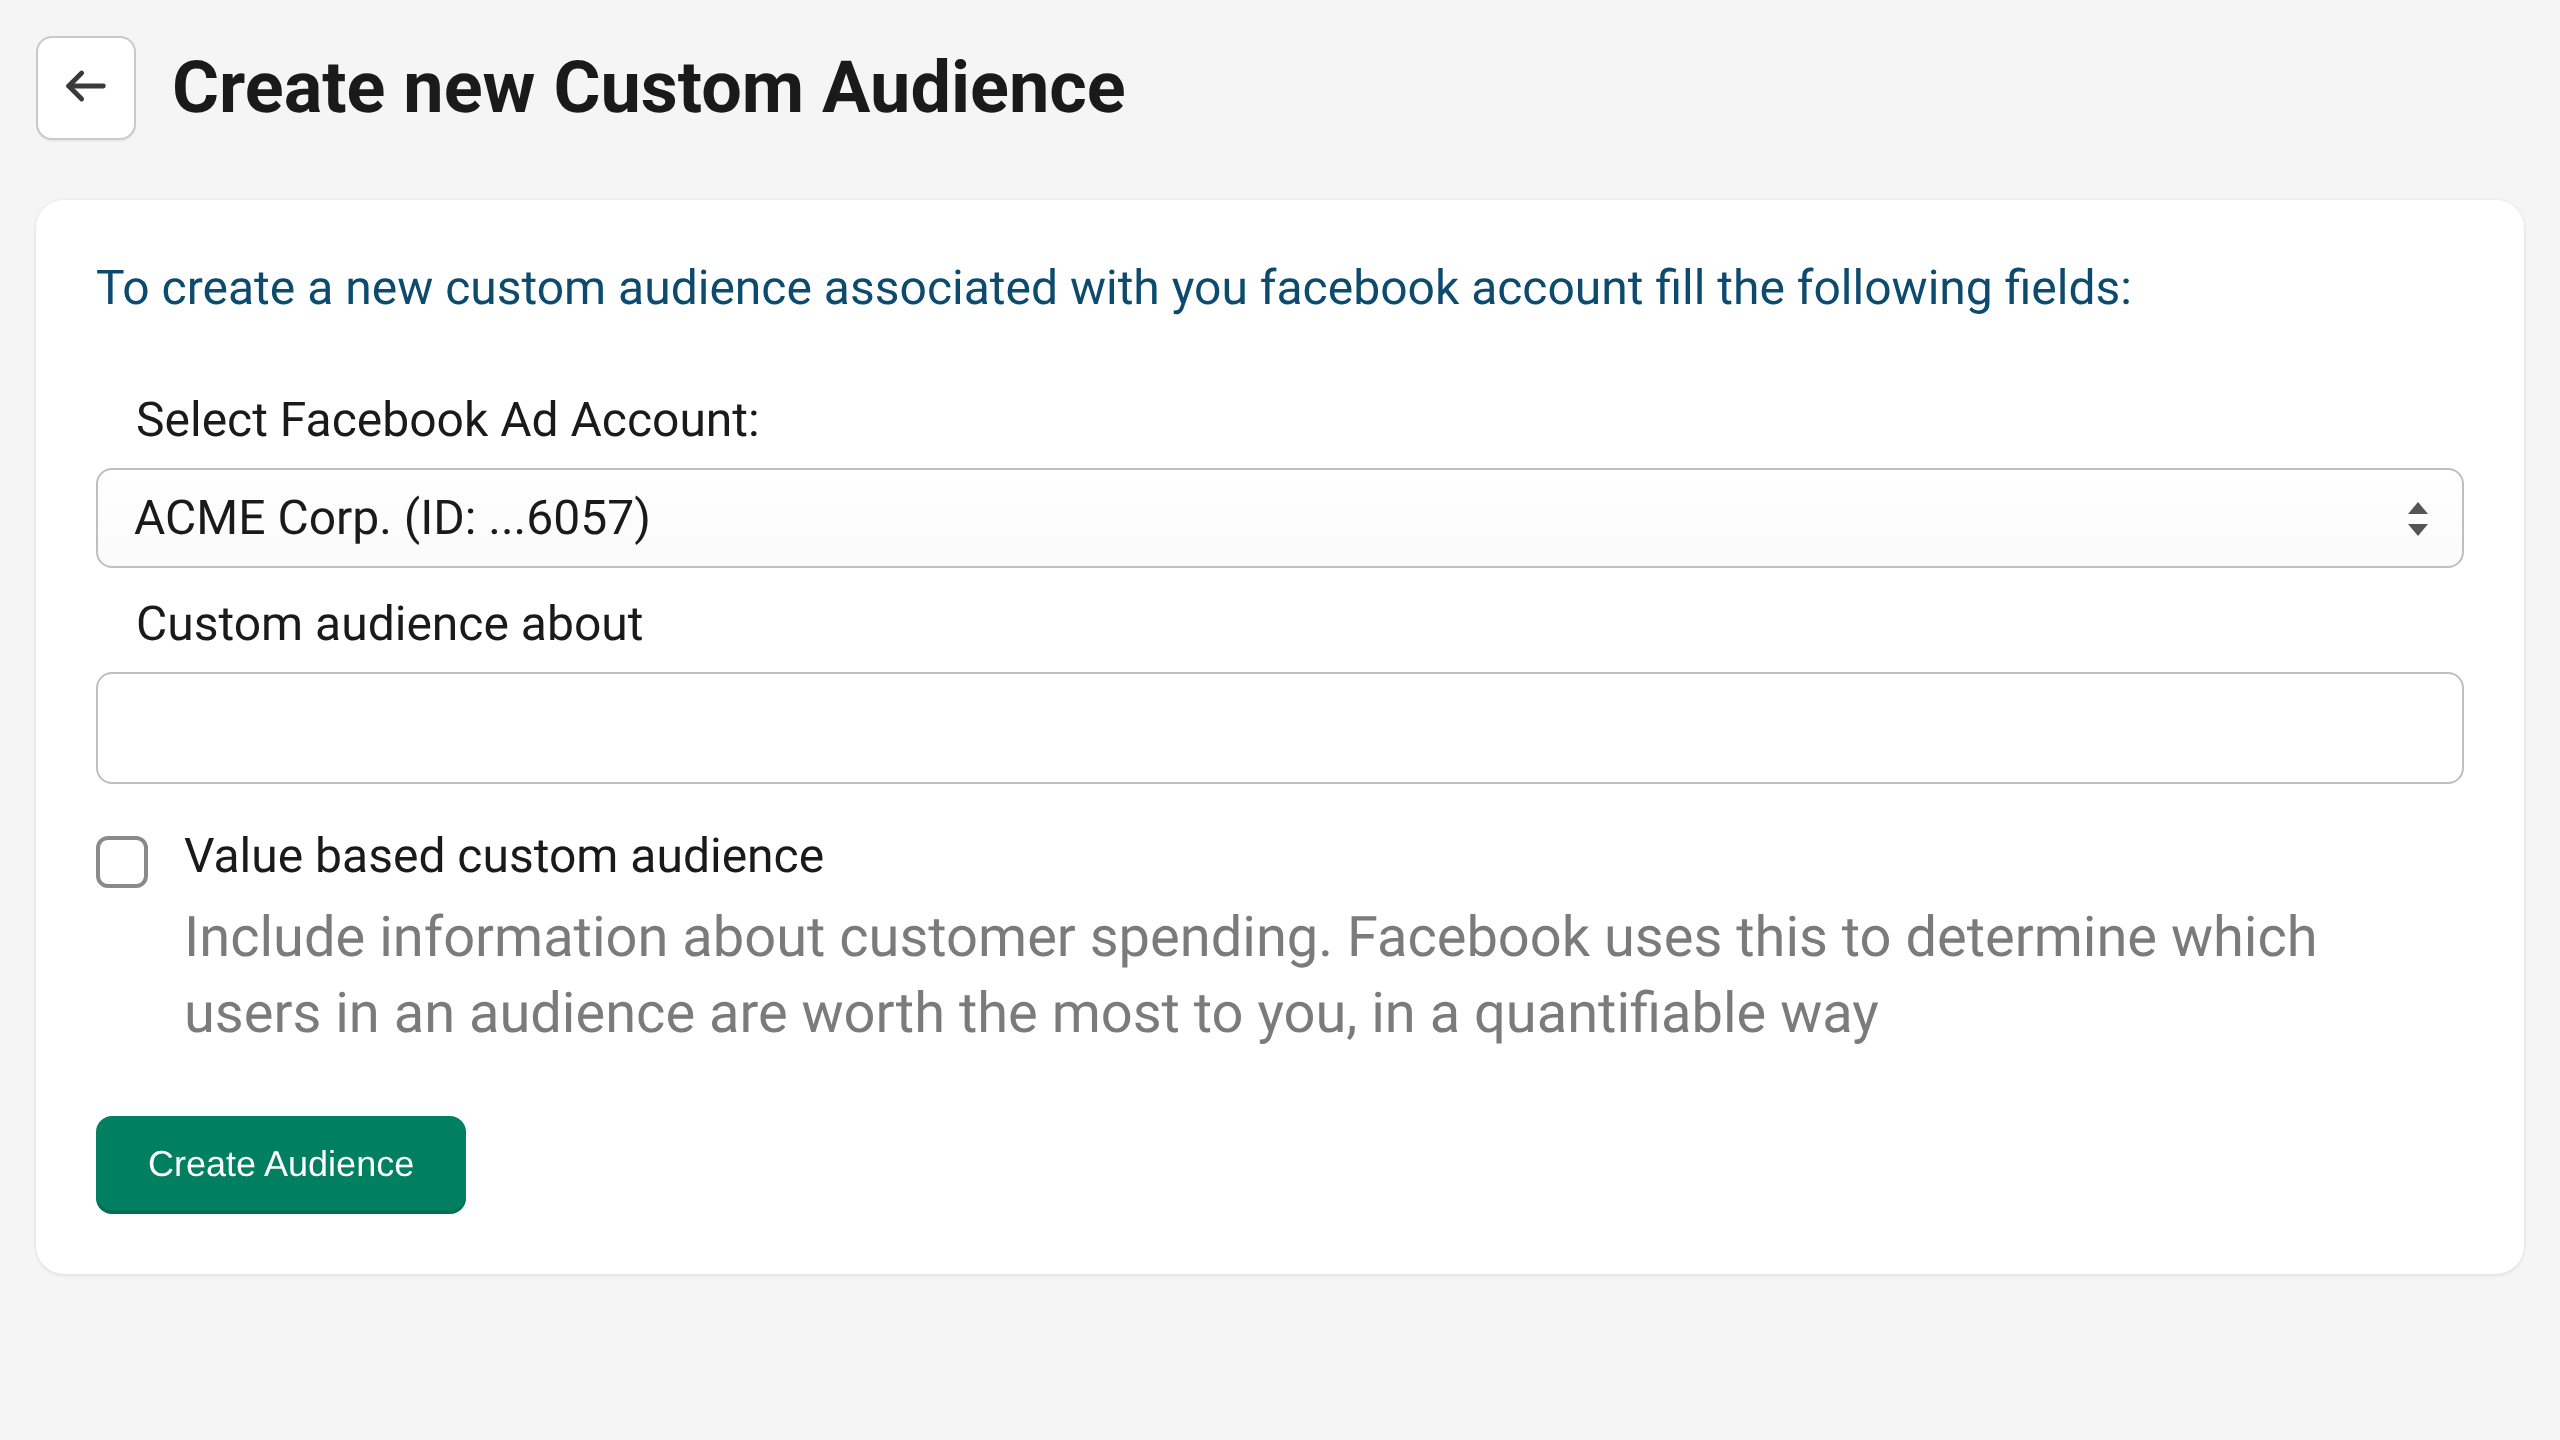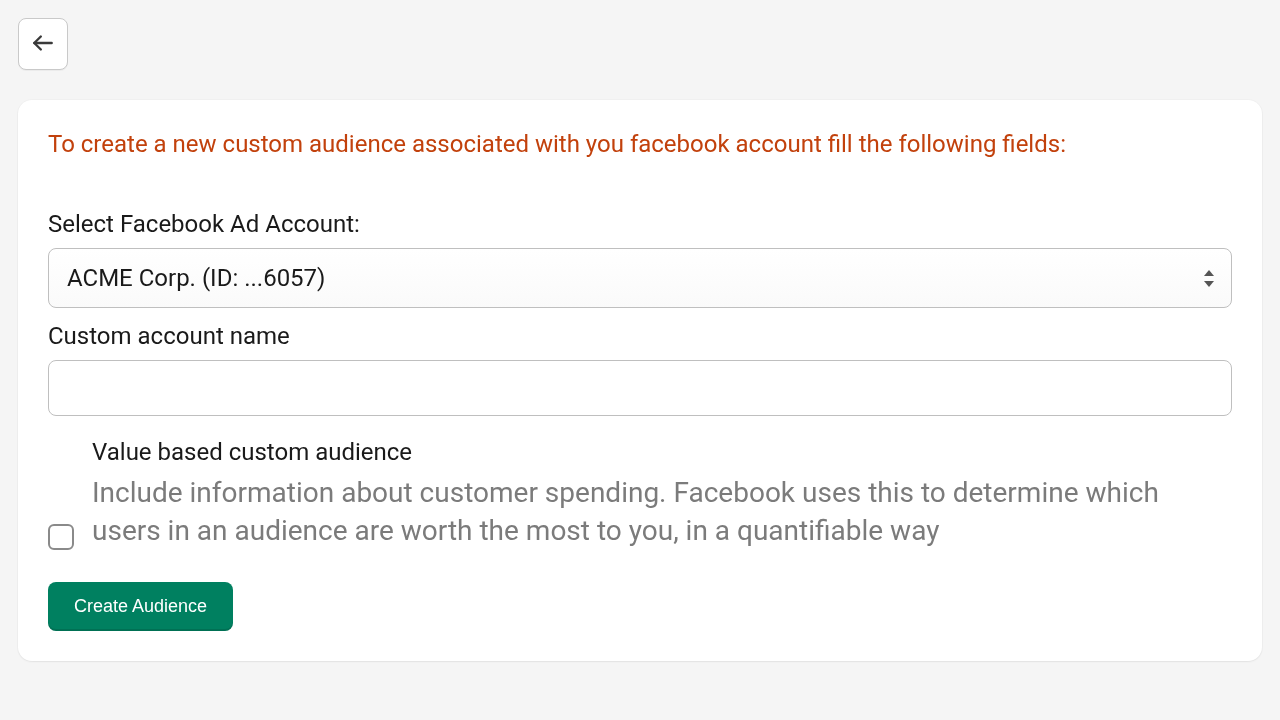--- a/index.html
+++ b/index.html
@@ -35,36 +35,37 @@
     color: #1a1a1a;
   }
   .card {
     background: #fff;
     border-radius: 14px;
     box-shadow: 0 1px 2px rgba(0,0,0,0.06), 0 0 0 1px rgba(0,0,0,0.02);
     padding: 30px 30px 30px 30px;
   }
   .intro {
     font-size: 24px;
-    color: #c2410c;
-    margin-bottom: 52px;
+    color: #0c4a6e;
+    margin-bottom: 38px;
   }
   .field-label {
     font-size: 24px;
     color: #1a1a1a;
     margin-bottom: 10px;
+    margin-left: 20px;
   }
   .select-wrap {
     position: relative;
     width: 100%;
     margin-bottom: 14px;
   }
   .select-control {
     width: 100%;
-    height: 60px;
+    height: 50px;
     border: 1px solid #bfbfbf;
     border-radius: 8px;
     background: linear-gradient(#fff,#fafafa);
     font-size: 24px;
     color: #1a1a1a;
     padding: 0 28px 0 18px;
     appearance: none;
     -webkit-appearance: none;
     cursor: pointer;
     display: flex;
@@ -90,21 +91,21 @@
     height: 56px;
     border: 1px solid #bfbfbf;
     border-radius: 8px;
     background: #fff;
     font-size: 22px;
     padding: 0 16px;
     margin-bottom: 22px;
   }
   .checkbox-row {
     display: flex;
-    align-items: flex-end;
+    align-items: flex-start;
     gap: 18px;
     margin-bottom: 32px;
   }
   .checkbox-box {
     flex: 0 0 auto;
     width: 26px;
     height: 26px;
     border: 2px solid #8a8a8a;
     border-radius: 6px;
     background: #fff;
@@ -141,40 +142,41 @@
 
 <div class="header-row">
   <button class="back-btn">
     <span>
       <svg viewBox="0 0 24 24" fill="none" stroke="#3a3a3a" stroke-width="2.2" stroke-linecap="round" stroke-linejoin="round">
         <line x1="20" y1="12" x2="4" y2="12"></line>
         <polyline points="10 18 4 12 10 6"></polyline>
       </svg>
     </span>
   </button>
+  <h1 class="page-title">Create new Custom Audience</h1>
 </div>
 
 <div class="card">
 
   <p class="intro">To create a new custom audience associated with you facebook account fill the following fields:</p>
 
   <div class="field-label">Select Facebook Ad Account:</div>
   <div class="select-wrap">
     <div class="select-control">ACME Corp. (ID: ...6057)</div>
     <span class="select-caret">
       <svg width="12" height="7" viewBox="0 0 12 7">
           <polygon points="6,0 11,6 1,6" fill="#555"></polygon>
         </svg>
       <svg width="12" height="7" viewBox="0 0 12 7" style="margin-top:3px;">
           <polygon points="1,1 11,1 6,7" fill="#555"></polygon>
         </svg>
     </span>
   </div>
 
-  <div class="field-label">Custom account name</div>
+  <div class="field-label">Custom audience about</div>
   <input type="text" class="text-input" value="" style="">
 
   <div class="checkbox-row">
     <div class="checkbox-box"></div>
     <div class="checkbox-text">
       <div class="checkbox-label">Value based custom audience</div>
       <div class="checkbox-desc">Include information about customer spending. Facebook uses this to determine which users in an audience are worth the most to you, in a quantifiable way</div>
     </div>
   </div>
 

